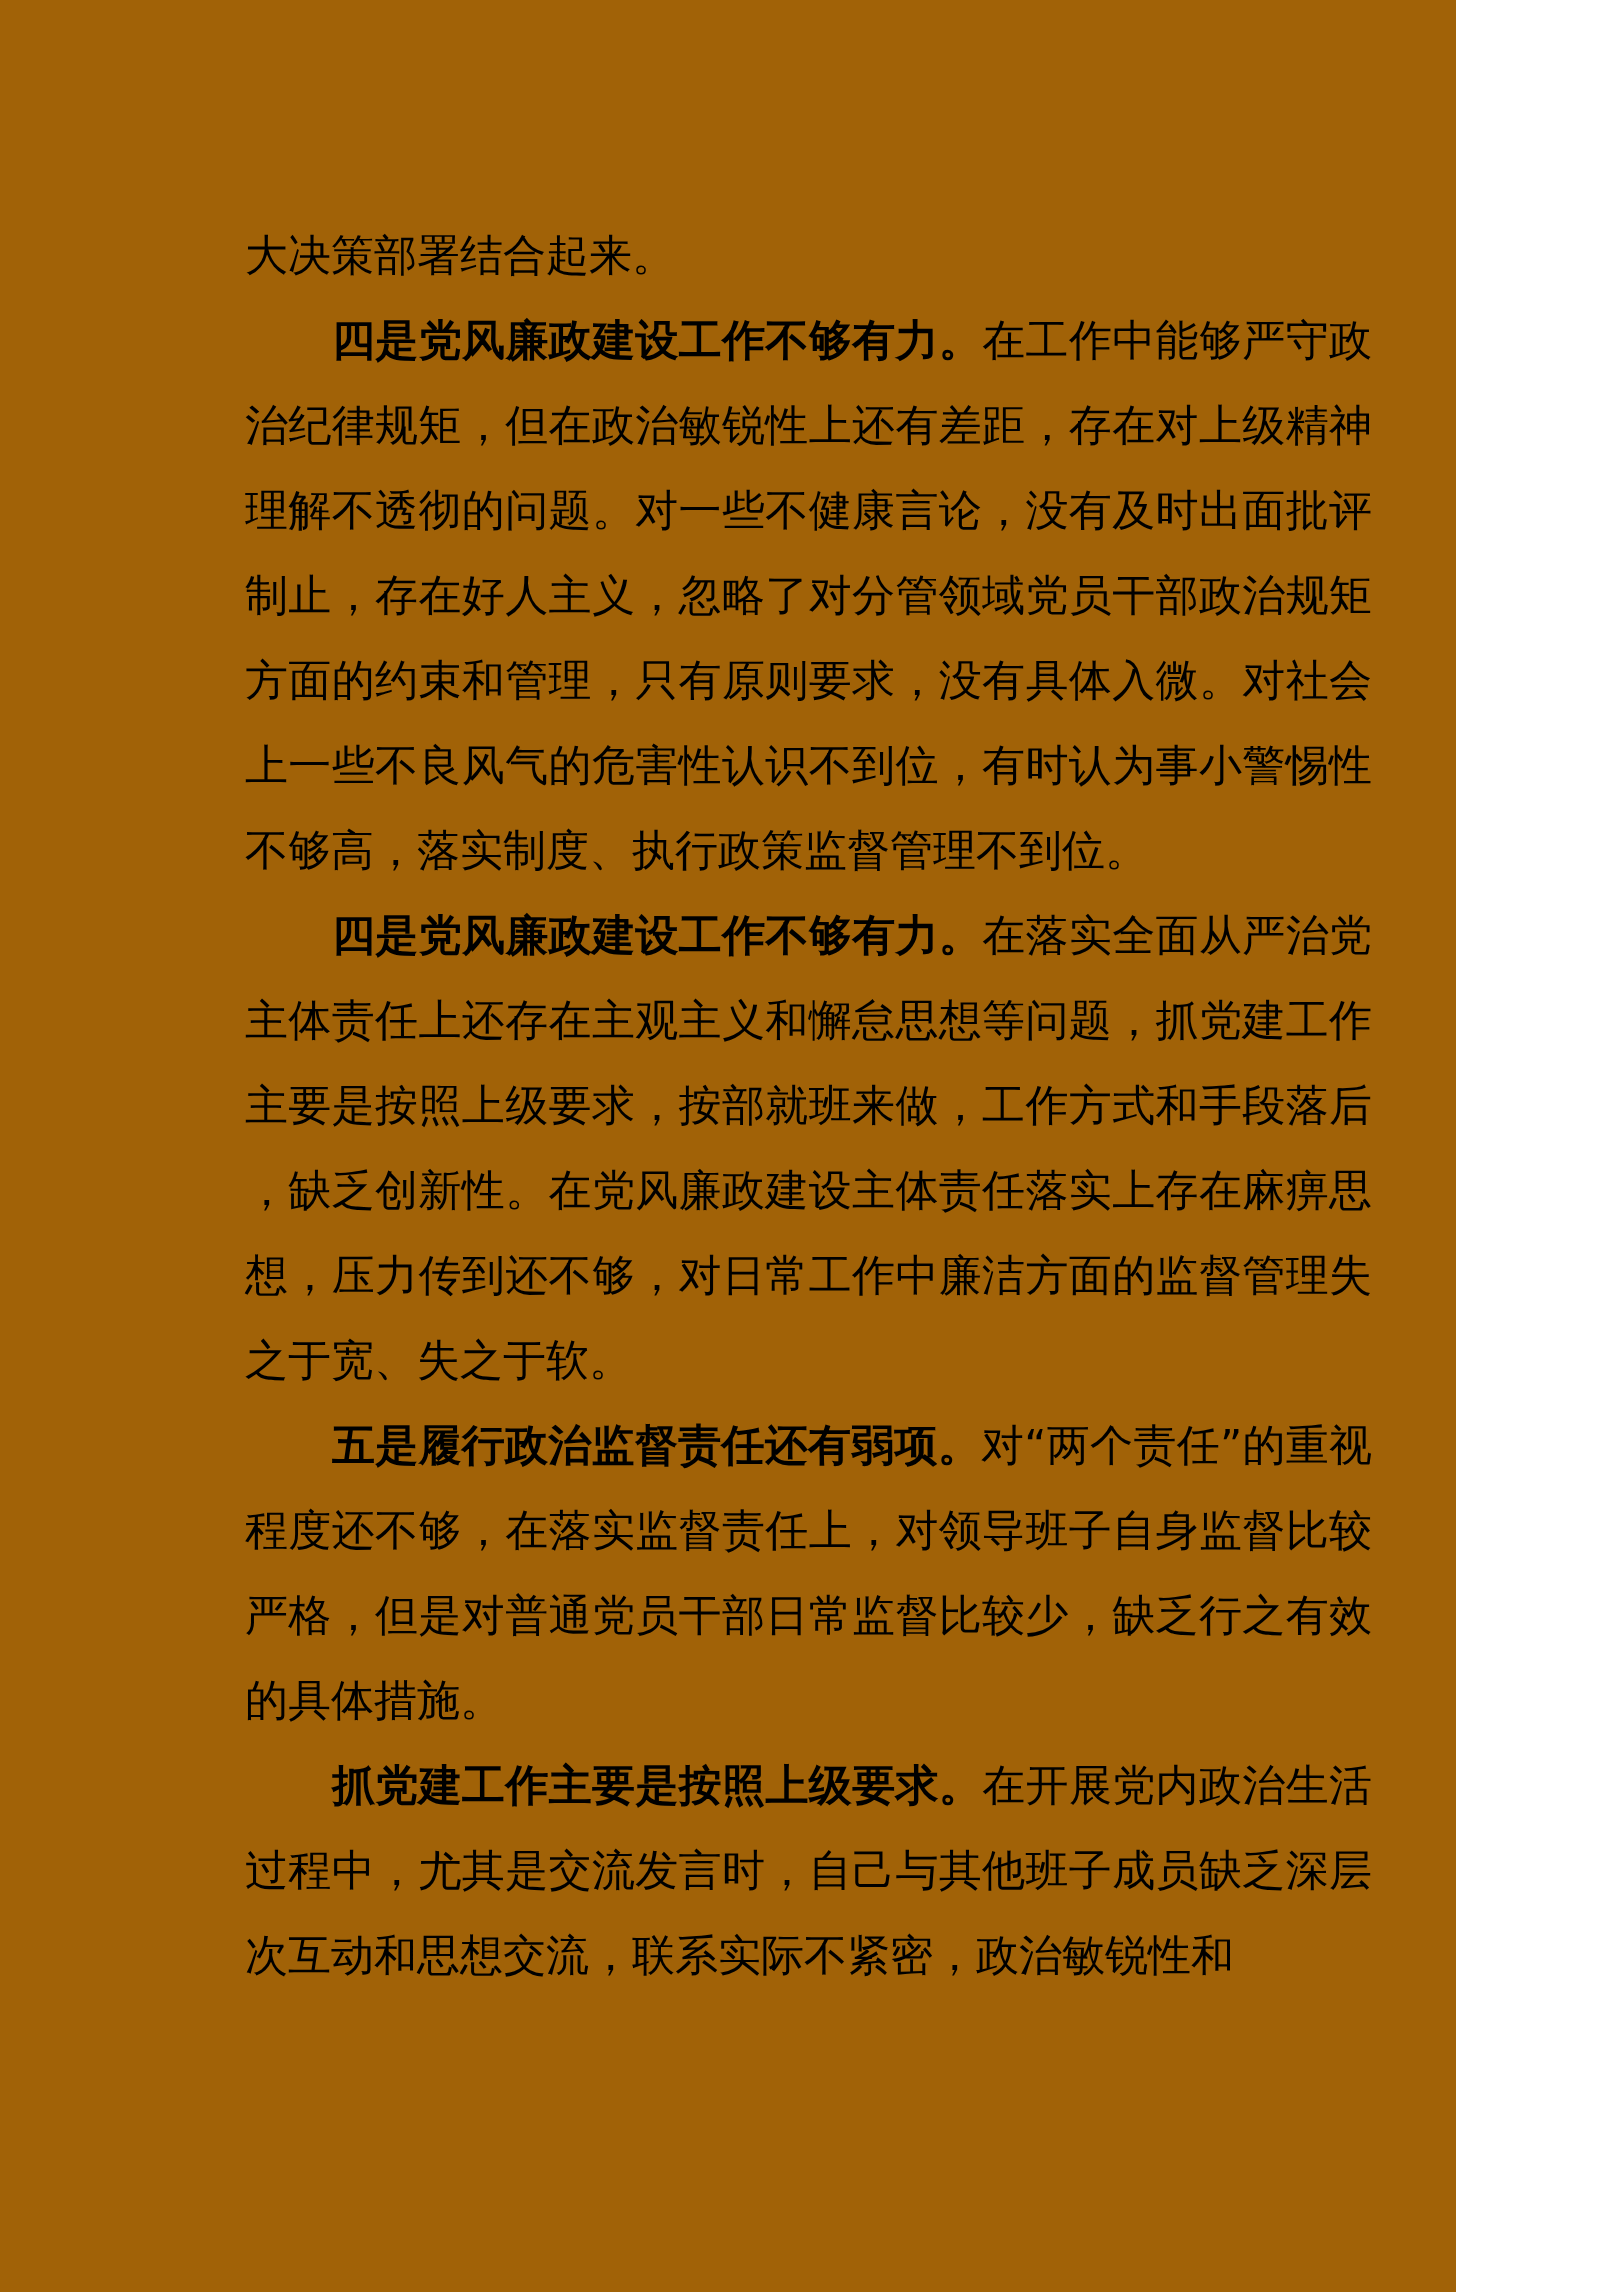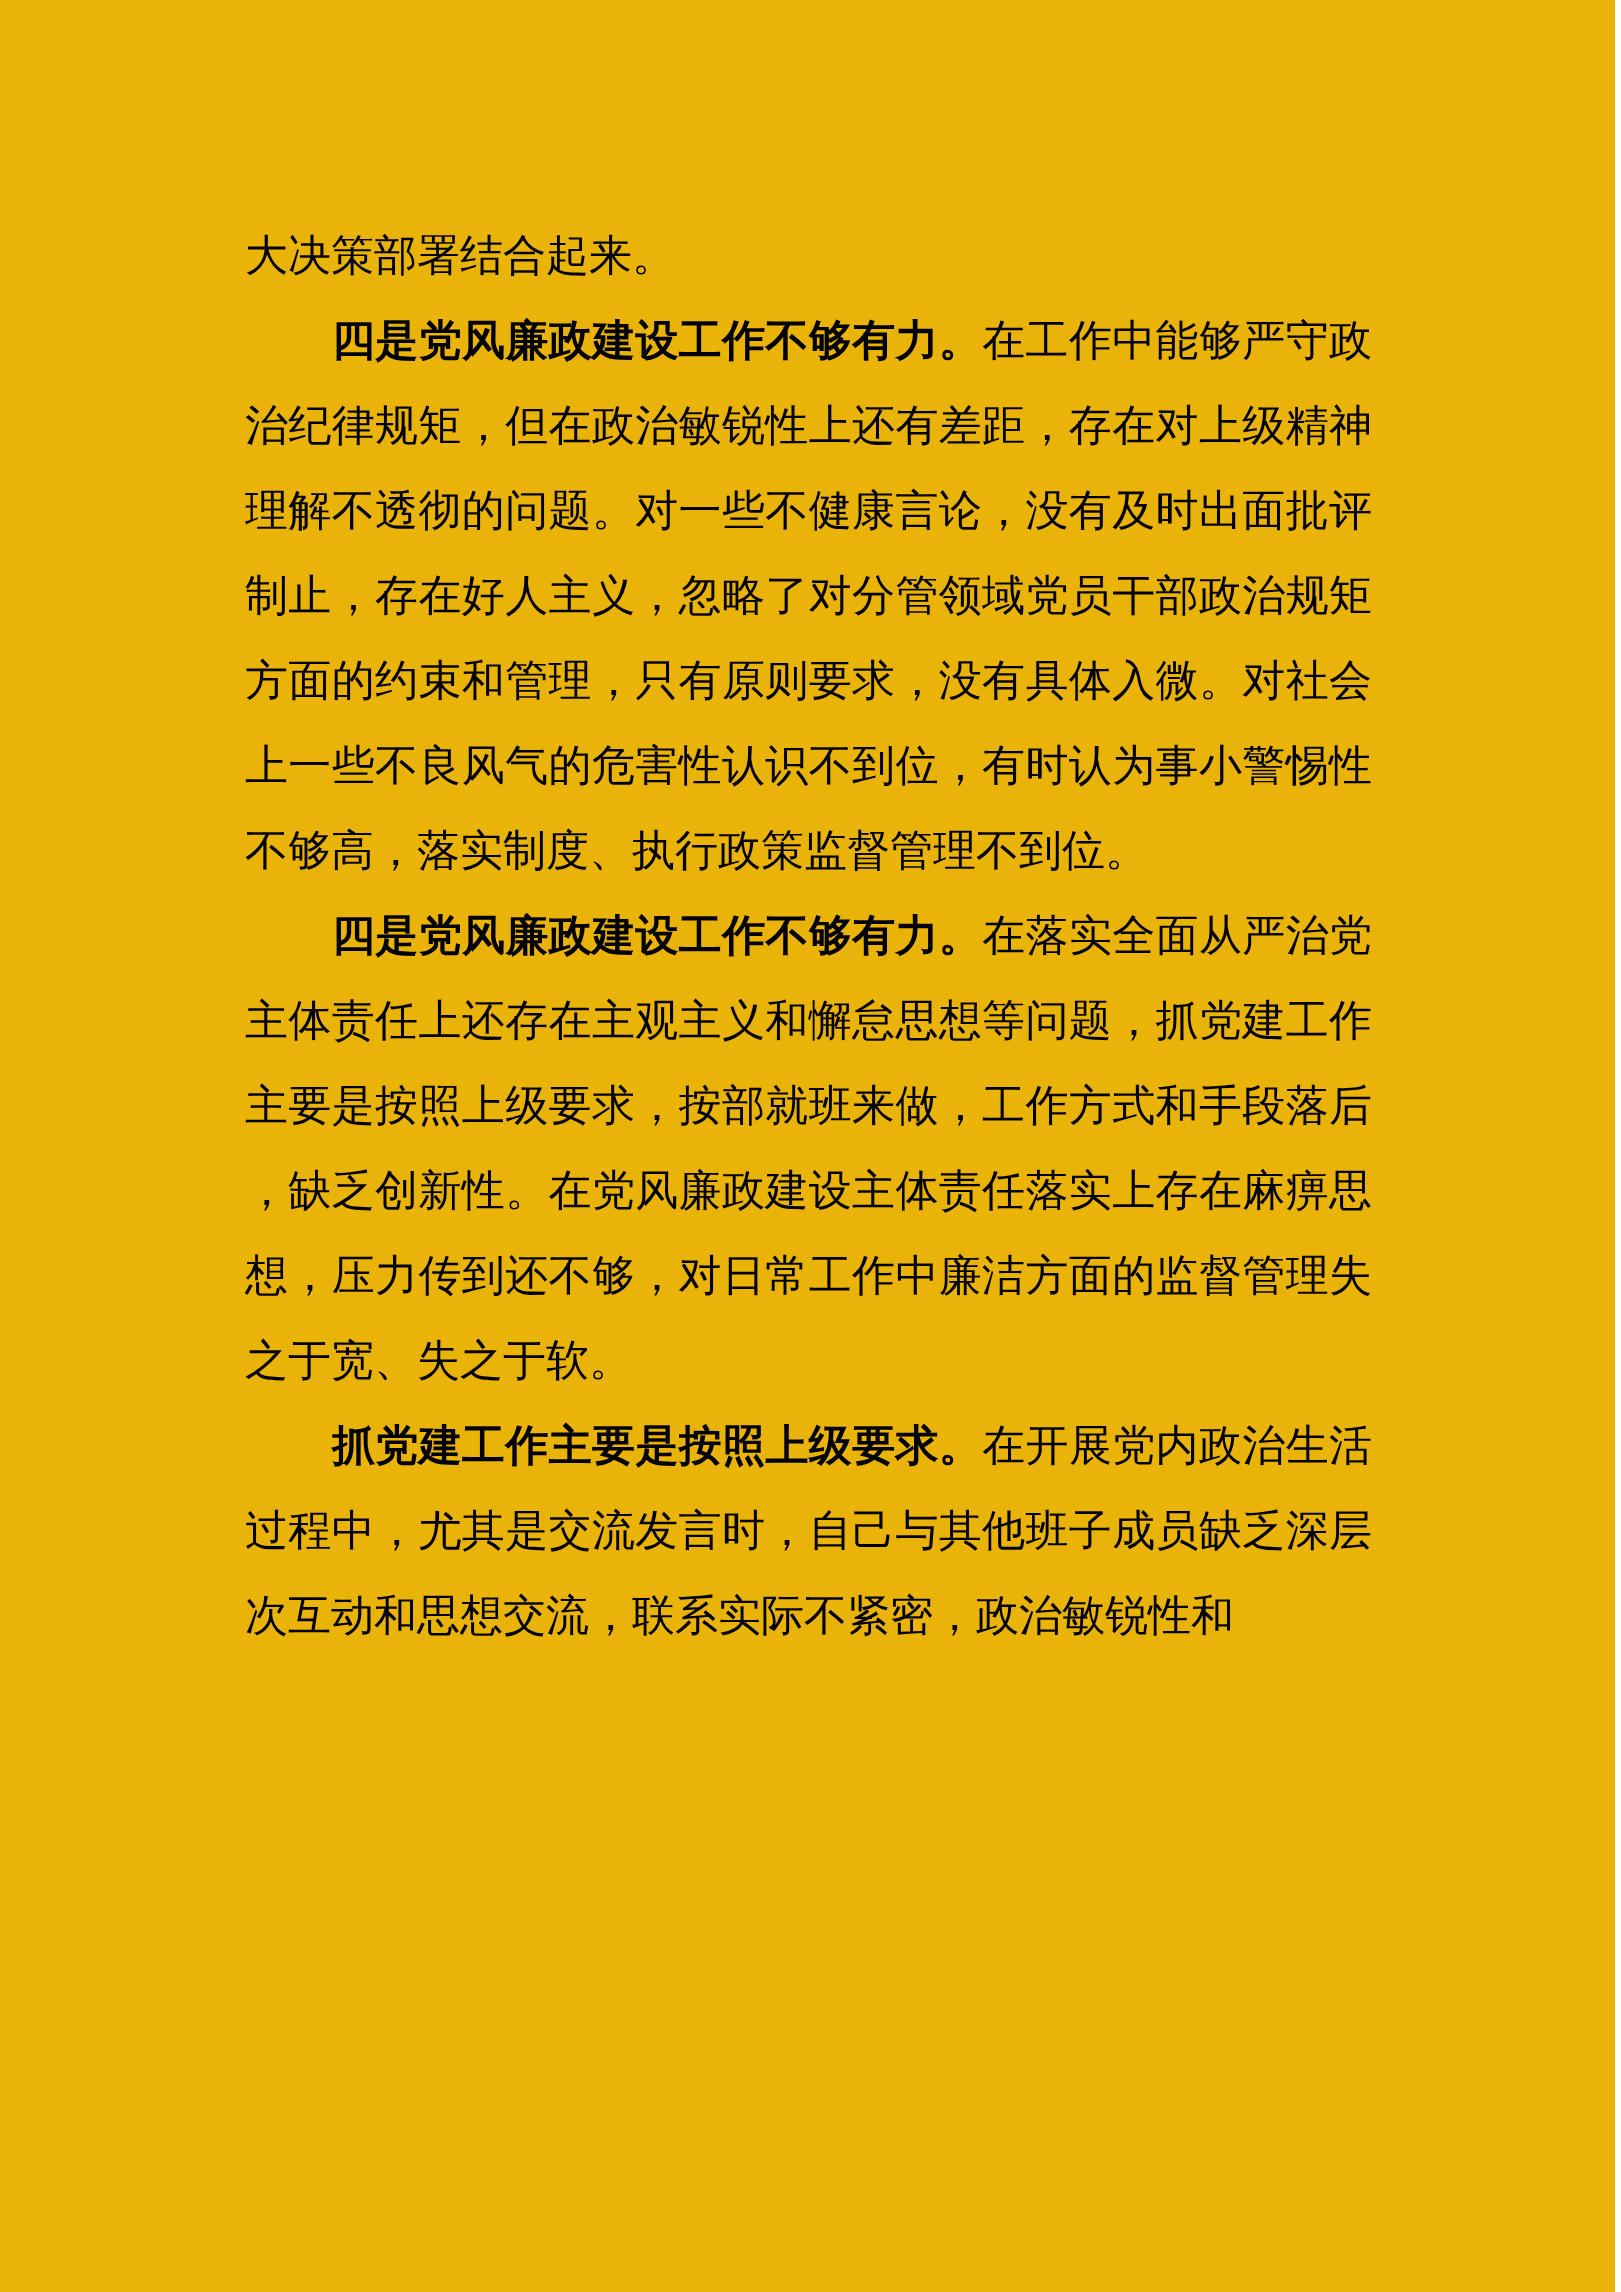--- a/index.html
+++ b/index.html
@@ -10,23 +10,23 @@
     body {
       width: 1621px;
       height: 2293px;
       position: relative;
       overflow: hidden;
     }
     .page {
       position: absolute;
       left: 0;
       top: 0;
-      width: 1615px;
+      width: 1456px;
       height: 2293px;
-      background: #eab308;
+      background: #a16207;
     }
     .body-text {
       position: absolute;
       left: 245px;
       top: 213px;
       width: 1127px;
       font-family: "DejaVu Sans", "Liberation Sans", sans-serif;
       font-size: 43px;
       line-height: 85px;
       color: #000000;
@@ -52,18 +52,19 @@
 
 <div class="page">
   <div class="body-text">
 
     <p class="para"><span class="lead"></span><span>大决策部署结合起来。</span></p>
 
     <p class="para indent"><span class="lead">四是党风廉政建设工作不够有力。</span><span>在工作中能够严守政治纪律规矩，但在政治敏锐性上还有差距，存在对上级精神理解不透彻的问题。对一些不健康言论，没有及时出面批评制止，存在好人主义，忽略了对分管领域党员干部政治规矩方面的约束和管理，只有原则要求，没有具体入微。对社会上一些不良风气的危害性认识不到位，有时认为事小警惕性不够高，落实制度、执行政策监督管理不到位。</span></p>
 
     <p class="para indent"><span class="lead">四是党风廉政建设工作不够有力。</span><span>在落实全面从严治党主体责任上还存在主观主义和懈怠思想等问题，抓党建工作主要是按照上级要求，按部就班来做，工作方式和手段落后，缺乏创新性。在党风廉政建设主体责任落实上存在麻痹思想，压力传到还不够，对日常工作中廉洁方面的监督管理失之于宽、失之于软。</span></p>
 
+    <p class="para indent"><span class="lead">五是履行政治监督责任还有弱项。</span><span>对“两个责任”的重视程度还不够，在落实监督责任上，对领导班子自身监督比较严格，但是对普通党员干部日常监督比较少，缺乏行之有效的具体措施。</span></p>
 
     <p class="para indent"><span class="lead">抓党建工作主要是按照上级要求。</span><span>在开展党内政治生活过程中，尤其是交流发言时，自己与其他班子成员缺乏深层次互动和思想交流，联系实际不紧密，政治敏锐性和</span></p>
 
   </div>
 </div>
 
 
 </body></html>

